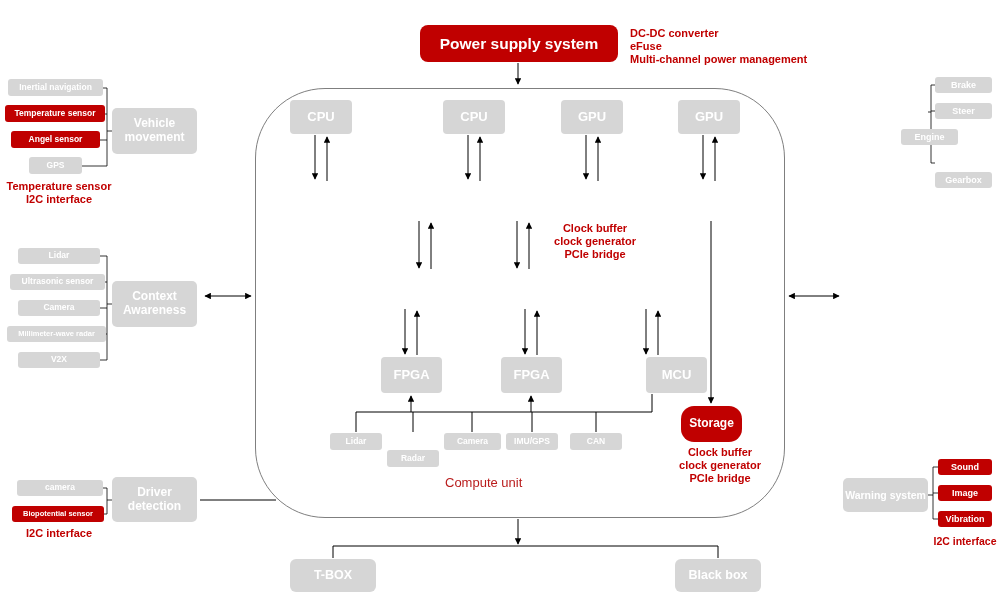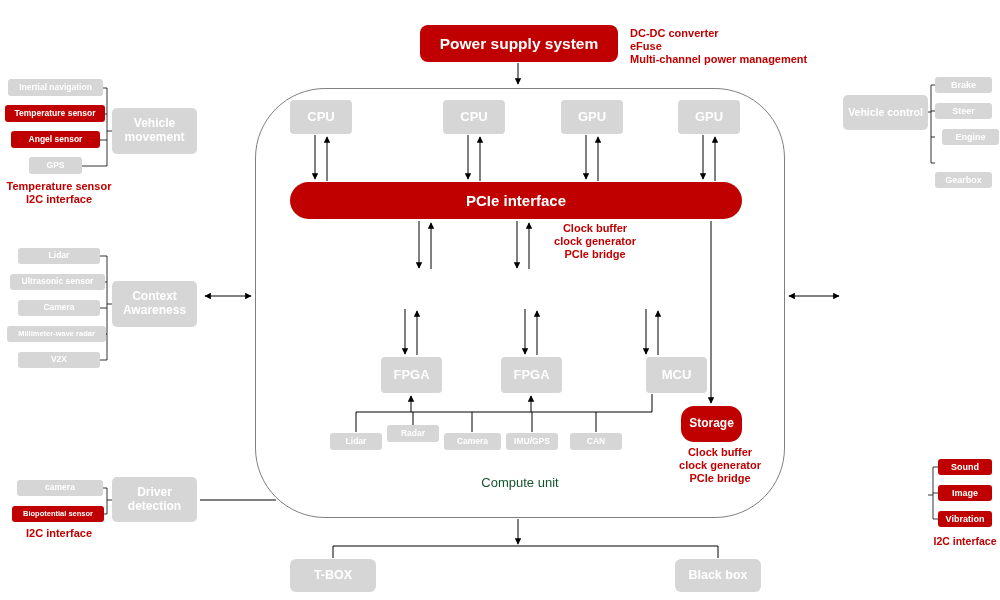--- a/index.html
+++ b/index.html
@@ -121,46 +121,45 @@
   </div>
   <div class="abs box red" style="left:420px;top:25px;width:198px;height:37px;border-radius:8px;font-size:15.5px;">Power supply system</div>
 
   <div class="abs unit-outline" style="left:255px;top:88px;width:530px;height:430px;"></div>
 
   <div class="abs box gray" style="left:290px;top:100px;width:62px;height:34px;font-size:13px;">CPU</div>
   <div class="abs box gray" style="left:443px;top:100px;width:62px;height:34px;font-size:13px;">CPU</div>
   <div class="abs box gray" style="left:561px;top:100px;width:62px;height:34px;font-size:13px;">GPU</div>
   <div class="abs box gray" style="left:678px;top:100px;width:62px;height:34px;font-size:13px;">GPU</div>
 
-  <div class="abs box red pill" style="left:290px;top:182px;width:452px;height:37px;font-size:15px;">PCIe interface</div>
   <div class="abs note" style="left:520px;top:222px;width:150px;text-align:center;">
     <div>Clock buffer</div>
     <div>clock generator</div>
     <div>PCIe bridge</div>
   </div>
 
 
   <div class="abs box gray" style="left:381px;top:357px;width:61px;height:36px;font-size:13px;">FPGA</div>
   <div class="abs box gray" style="left:501px;top:357px;width:61px;height:36px;font-size:13px;">FPGA</div>
   <div class="abs box gray" style="left:622px;top:357px;width:61px;height:36px;font-size:13px;margin-left:24px;">MCU</div>
 
   <div class="abs box red" style="left:681px;top:406px;width:61px;height:36px;font-size:12px;border-radius:13px;">Storage</div>
   <div class="abs note" style="left:645px;top:446px;width:150px;text-align:center;">
     <div>Clock buffer</div>
     <div>clock generator</div>
     <div>PCIe bridge</div>
   </div>
 
   <div class="abs box gray sm" style="left:330px;top:433px;width:52px;height:17px;">Lidar</div>
-  <div class="abs box gray sm" style="left:387px;top:425px;width:52px;height:17px;">Radar</div>
+  <div class="abs box gray sm" style="left:387px;top:450px;width:52px;height:17px;">Radar</div>
   <div class="abs box gray sm" style="left:444px;top:433px;width:57px;height:17px;">Camera</div>
   <div class="abs box gray sm" style="left:506px;top:433px;width:52px;height:17px;">IMU/GPS</div>
   <div class="abs box gray sm" style="left:570px;top:433px;width:52px;height:17px;">CAN</div>
 
-  <div class="abs" style="left:445px;top:475px;width:150px;text-align:center;font-size:13px;color:#14532d;">Compute unit</div>
+  <div class="abs" style="left:445px;top:475px;width:150px;text-align:left;font-size:13px;color:#b91c1c;">Compute unit</div>
 
   <div class="abs box gray sm" style="left:8px;top:79px;width:95px;height:17px;">Inertial navigation</div>
   <div class="abs box red sm" style="left:5px;top:105px;width:100px;height:17px;">Temperature sensor</div>
   <div class="abs box red sm" style="left:11px;top:131px;width:89px;height:17px;">Angel sensor</div>
   <div class="abs box gray sm" style="left:29px;top:157px;width:53px;height:17px;">GPS</div>
   <div class="abs box gray grp" style="left:112px;top:108px;width:85px;height:46px;">Vehicle movement</div>
   <div class="abs note" style="left:0px;top:180px;width:118px;text-align:center;">
     <div>Temperature sensor</div>
     <div>I2C interface</div>
   </div>
@@ -172,26 +171,26 @@
   <div class="abs box gray sm" style="left:18px;top:352px;width:82px;height:16px;">V2X</div>
   <div class="abs box gray grp" style="left:112px;top:281px;width:85px;height:46px;">Context Awareness</div>
 
   <div class="abs box gray sm" style="left:17px;top:480px;width:86px;height:16px;">camera</div>
   <div class="abs box red sm xs" style="left:12px;top:506px;width:92px;height:16px;">Biopotential sensor</div>
   <div class="abs box gray grp" style="left:112px;top:477px;width:85px;height:45px;">Driver detection</div>
   <div class="abs note" style="left:0px;top:527px;width:118px;text-align:center;">
     <div>I2C interface</div>
   </div>
 
-  <div class="abs box gray grp" style="left:843px;top:95px;width:85px;height:35px;font-size:10.5px;white-space:nowrap;">Vehicle control</div>
   <div class="abs box gray sm" style="left:935px;top:77px;width:57px;height:16px;font-size:9px;">Brake</div>
   <div class="abs box gray sm" style="left:935px;top:103px;width:57px;height:16px;font-size:9px;">Steer</div>
-  <div class="abs box gray sm" style="left:942px;top:129px;width:57px;height:16px;font-size:9px;">Engine</div>
+  <div class="abs box gray sm" style="left:901px;top:129px;width:57px;height:16px;font-size:9px;">Engine</div>
   <div class="abs box gray sm" style="left:935px;top:172px;width:57px;height:16px;font-size:9px;">Gearbox</div>
 
+  <div class="abs box gray grp" style="left:843px;top:478px;width:85px;height:34px;font-size:10.5px;white-space:nowrap;">Warning system</div>
   <div class="abs box red sm" style="left:938px;top:459px;width:54px;height:16px;font-size:9px;">Sound</div>
   <div class="abs box red sm" style="left:938px;top:485px;width:54px;height:16px;font-size:9px;">Image</div>
   <div class="abs box red sm" style="left:938px;top:511px;width:54px;height:16px;font-size:9px;">Vibration</div>
   <div class="abs note" style="left:925px;top:535px;width:80px;text-align:center;font-size:10.5px;">
     <div>I2C interface</div>
   </div>
 
   <div class="abs box gray" style="left:290px;top:559px;width:86px;height:33px;font-size:12.5px;border-radius:6px;">T-BOX</div>
   <div class="abs box gray" style="left:675px;top:559px;width:86px;height:33px;font-size:12.5px;border-radius:6px;">Black box</div>
 

